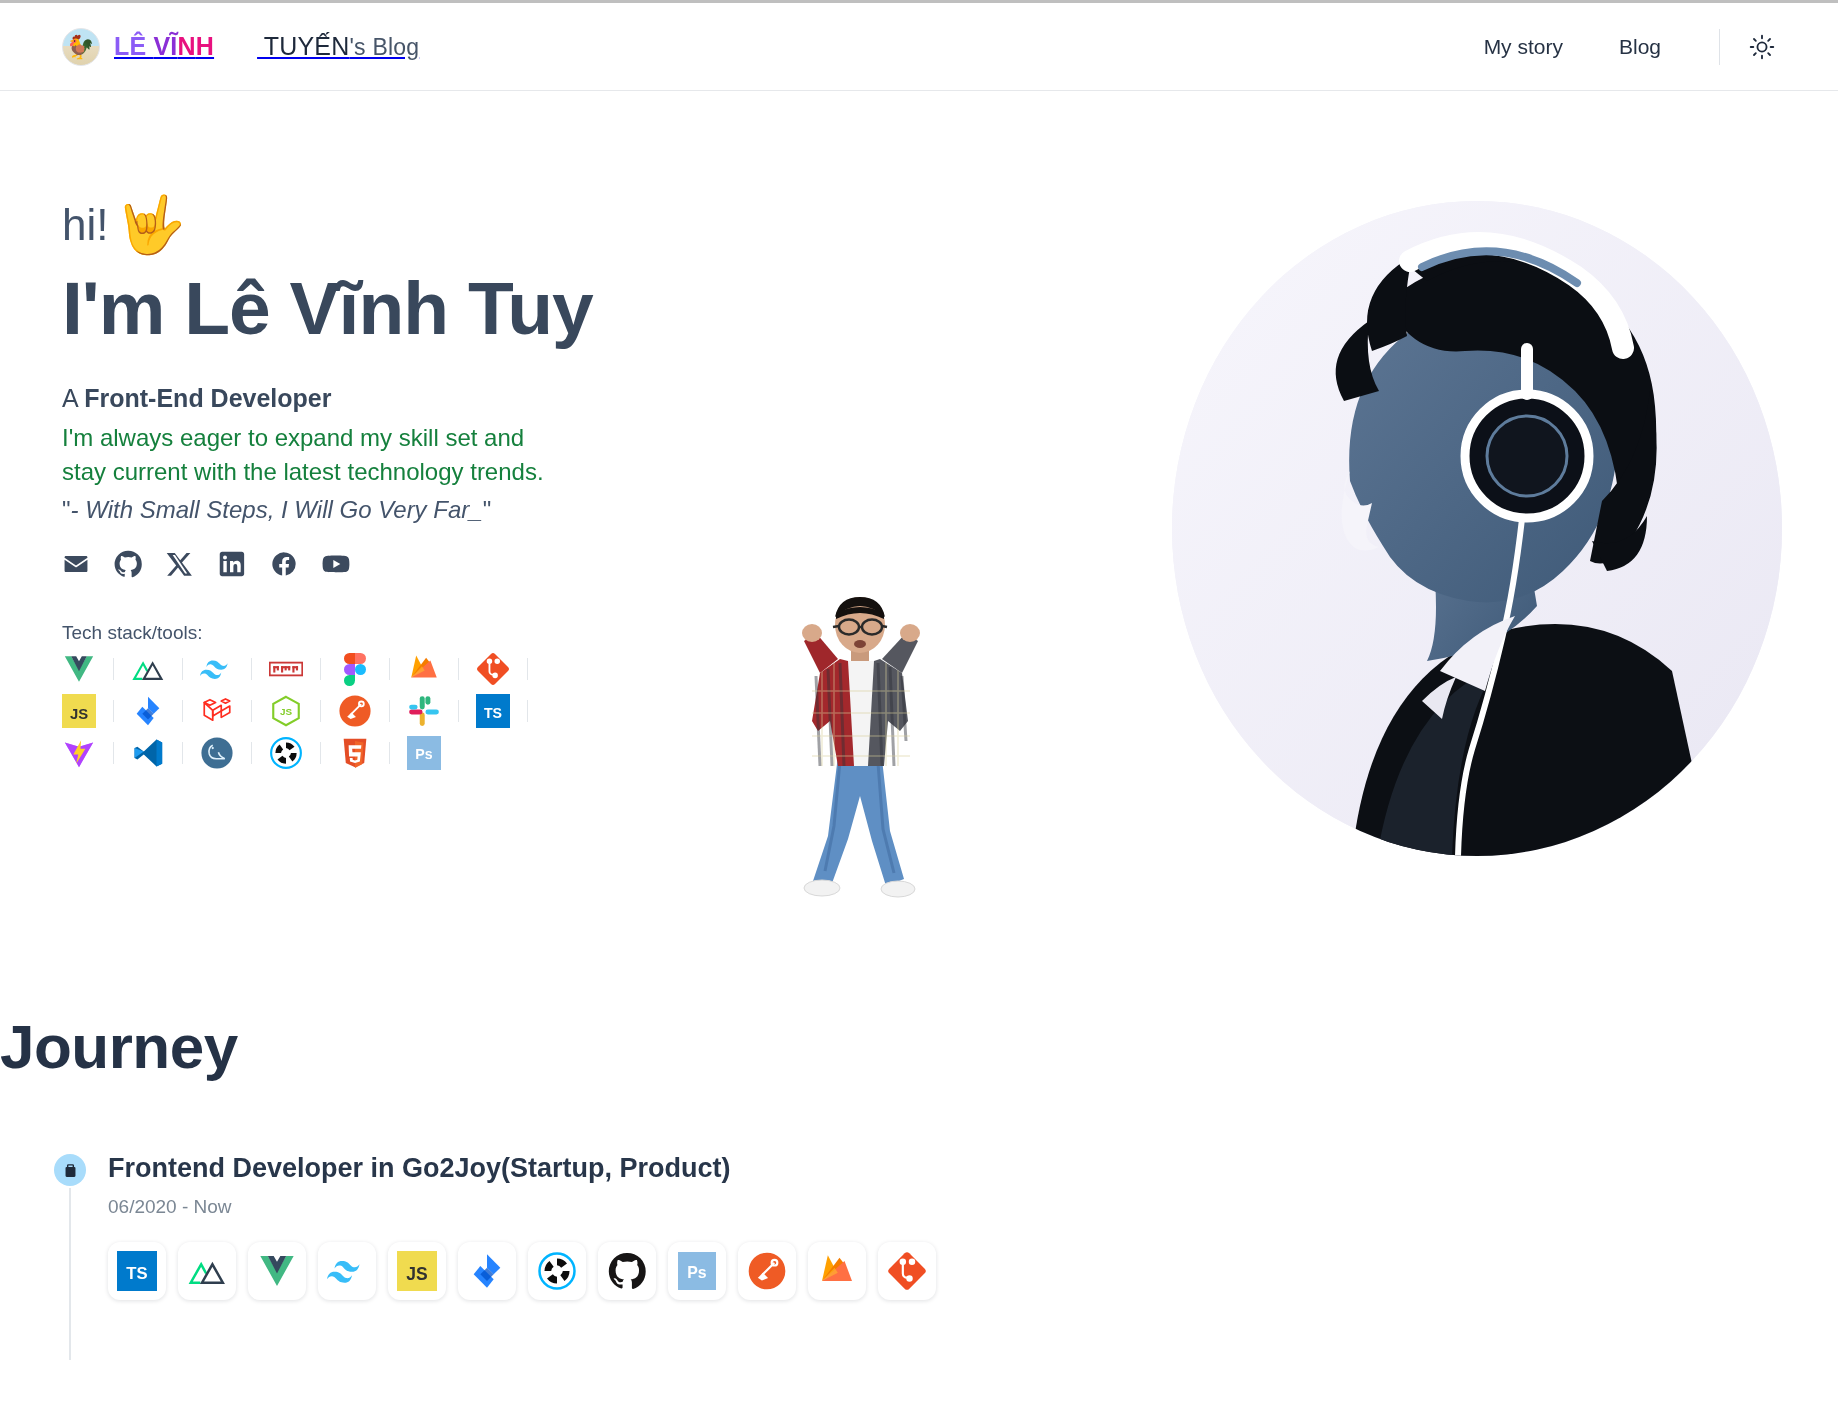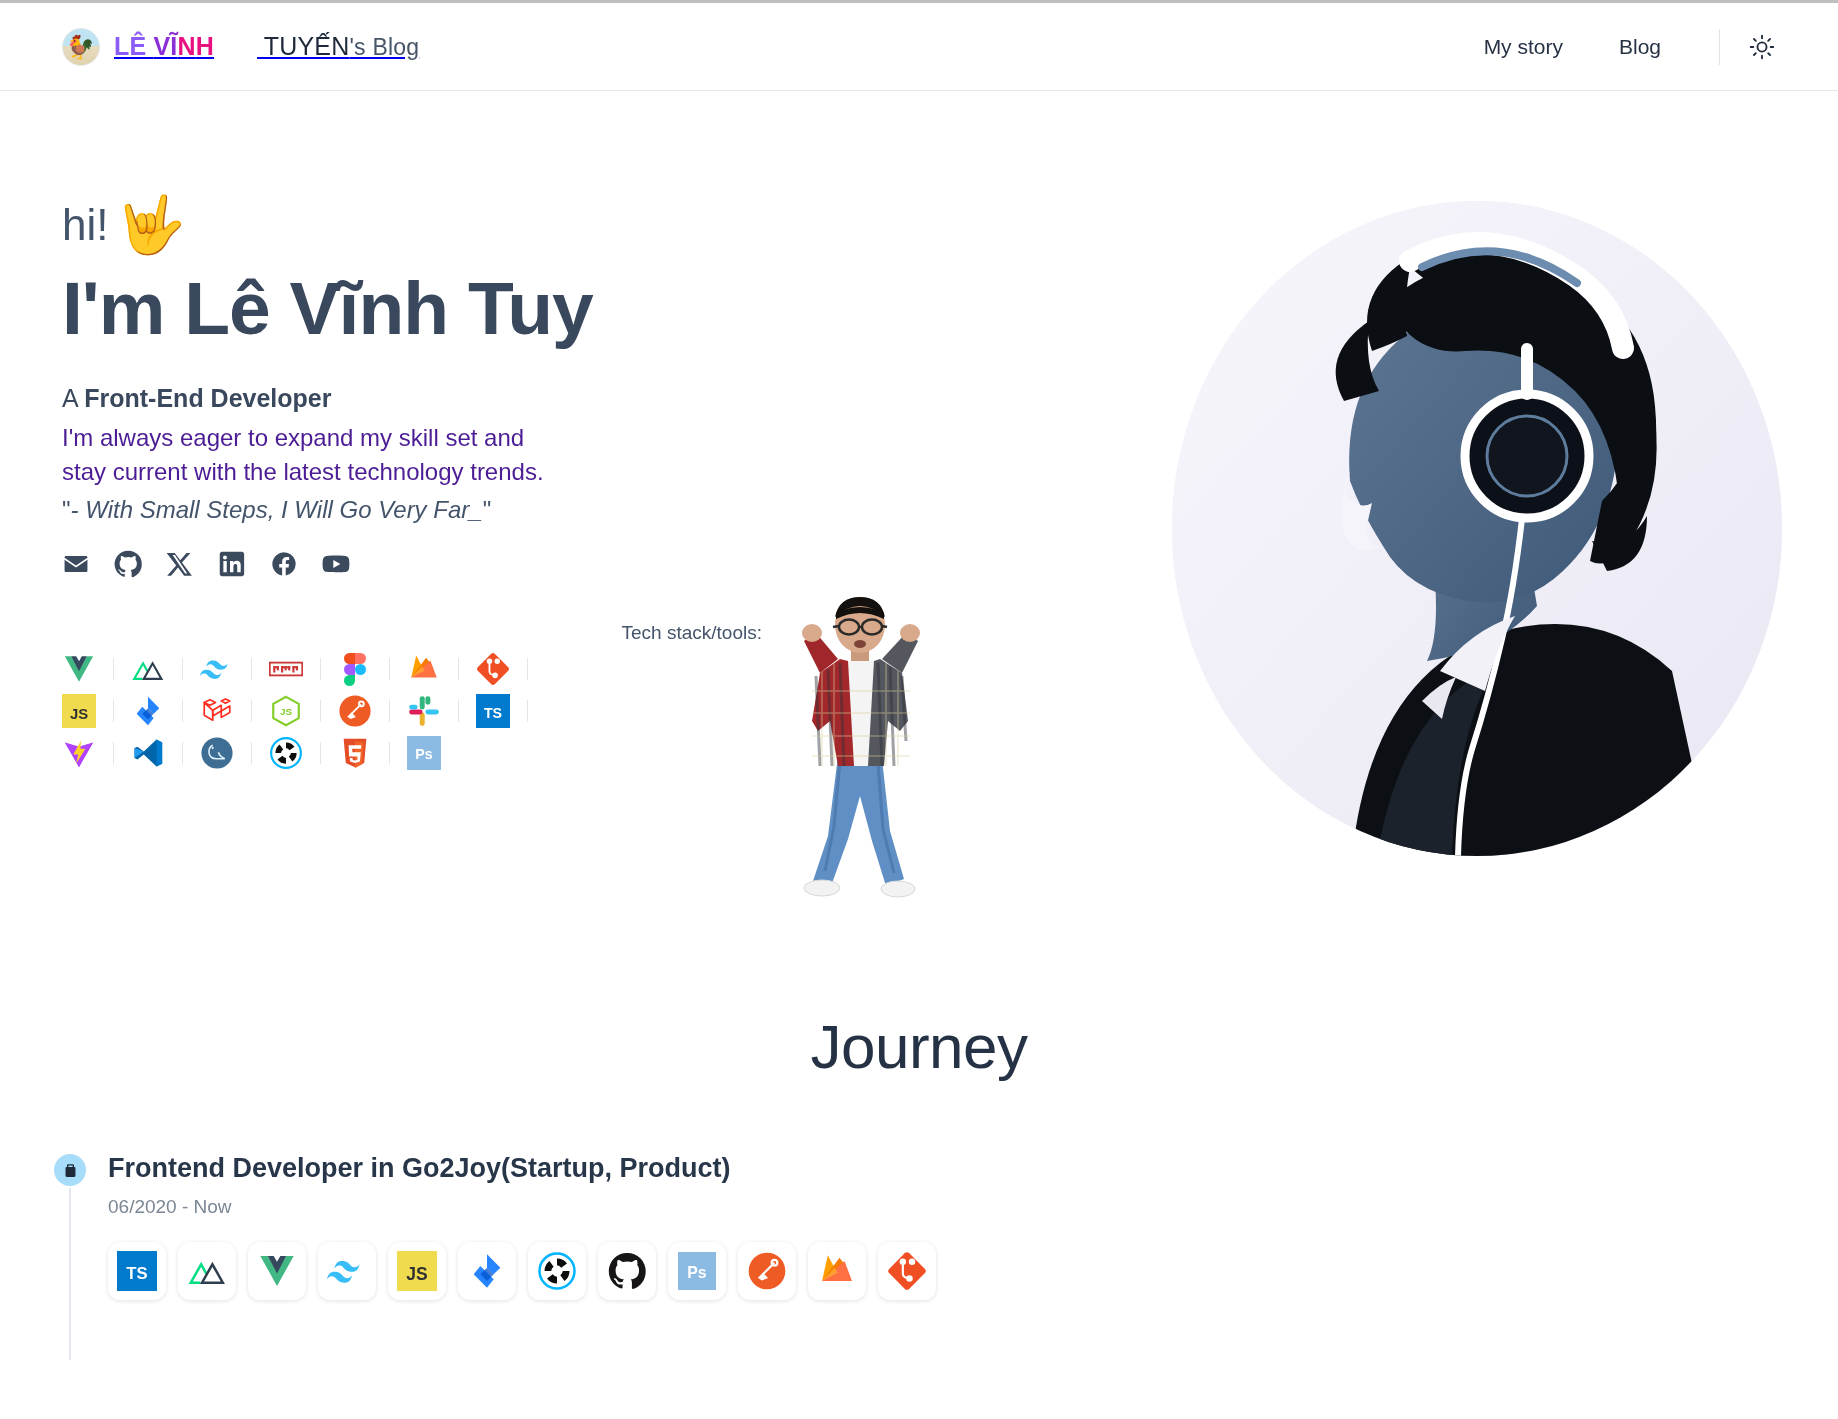--- a/index.html
+++ b/index.html
@@ -69,28 +69,28 @@
     margin-bottom: 14px;
   }
   .greeting .emoji { font-size: 56px; line-height: 1; }
   .bigname {
     font-size: 75px; font-weight: 800; color: #39485c;
     letter-spacing: -1px; line-height: 1.1; white-space: nowrap;
     margin-bottom: 34px;
   }
   .role { font-size: 25px; color: #39485c; margin-bottom: 8px; }
   .role b { font-weight: 700; }
-  .blurb { font-size: 24px; color: #4c1d95; line-height: 1.45; }
+  .blurb { font-size: 24px; color: #15803d; line-height: 1.45; }
   .quote { font-size: 24px; color: #44546b; font-style: italic; margin-top: 6px; }
   .quote .mark { font-style: normal; }
 
   .socials { display: flex; gap: 24px; margin-top: 26px; align-items: center; }
   .socials a { color: #3c4a5e; display: inline-flex; }
 
-  .techlabel { font-size: 19px; color: #44546b; margin-top: 44px; margin-bottom: 8px; text-align: right; }
+  .techlabel { font-size: 19px; color: #44546b; margin-top: 44px; margin-bottom: 8px; }
   .techrows { display: flex; flex-direction: column; gap: 8px; }
   .techrow { display: flex; align-items: center; }
   .techrow .cell {
     width: 34px; height: 34px; display: flex; align-items: center; justify-content: center;
   }
   .techrow .sep { width: 1px; height: 22px; background: #e2e6ea; margin: 0 17px; }
 
   
   .dancer {
     position: absolute; left: 768px; top: 490px; width: 180px; height: 330px;
@@ -101,21 +101,21 @@
     position: absolute; right: 56px; top: 110px;
     width: 610px; height: 655px;
     border-radius: 50%;
     overflow: hidden;
     background: radial-gradient(circle at 32% 35%, #f6f5fb 0%, #efeef7 55%, #eceaf5 100%);
   }
   .portrait svg { display: block; width: 100%; height: 100%; }
 
   
   .journey-title {
-    text-align: center; font-size: 62px; font-weight: 400; color: #253246;
+    font-size: 62px; font-weight: 700; color: #253246;
     margin-top: 20px; letter-spacing: -.5px;
   }
   .journey-list { margin-top: 72px; padding-left: 62px; }
   .jitem { position: relative; padding-left: 46px; }
   .jitem .bullet {
     position: absolute; left: -8px; top: 0px;
     width: 32px; height: 32px; border-radius: 50%;
     background: #a8dcfb; display: flex; align-items: center; justify-content: center;
   }
   .jitem .line {

